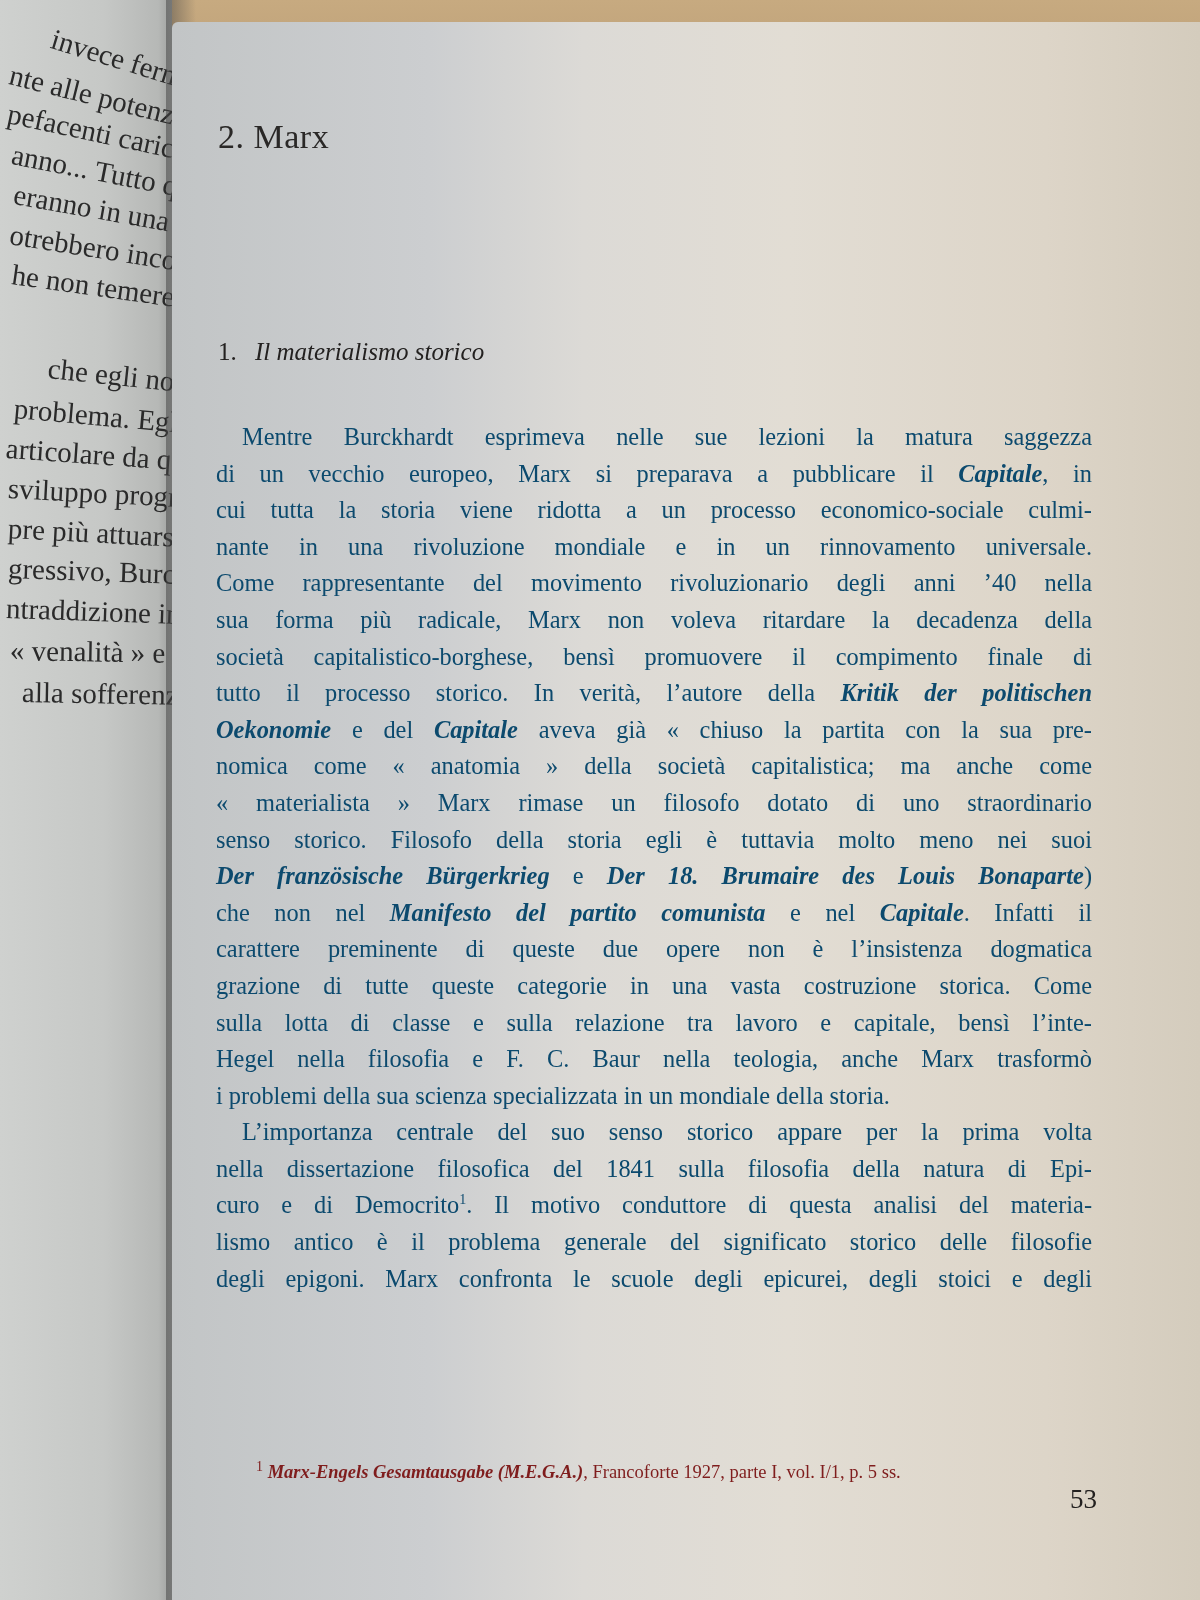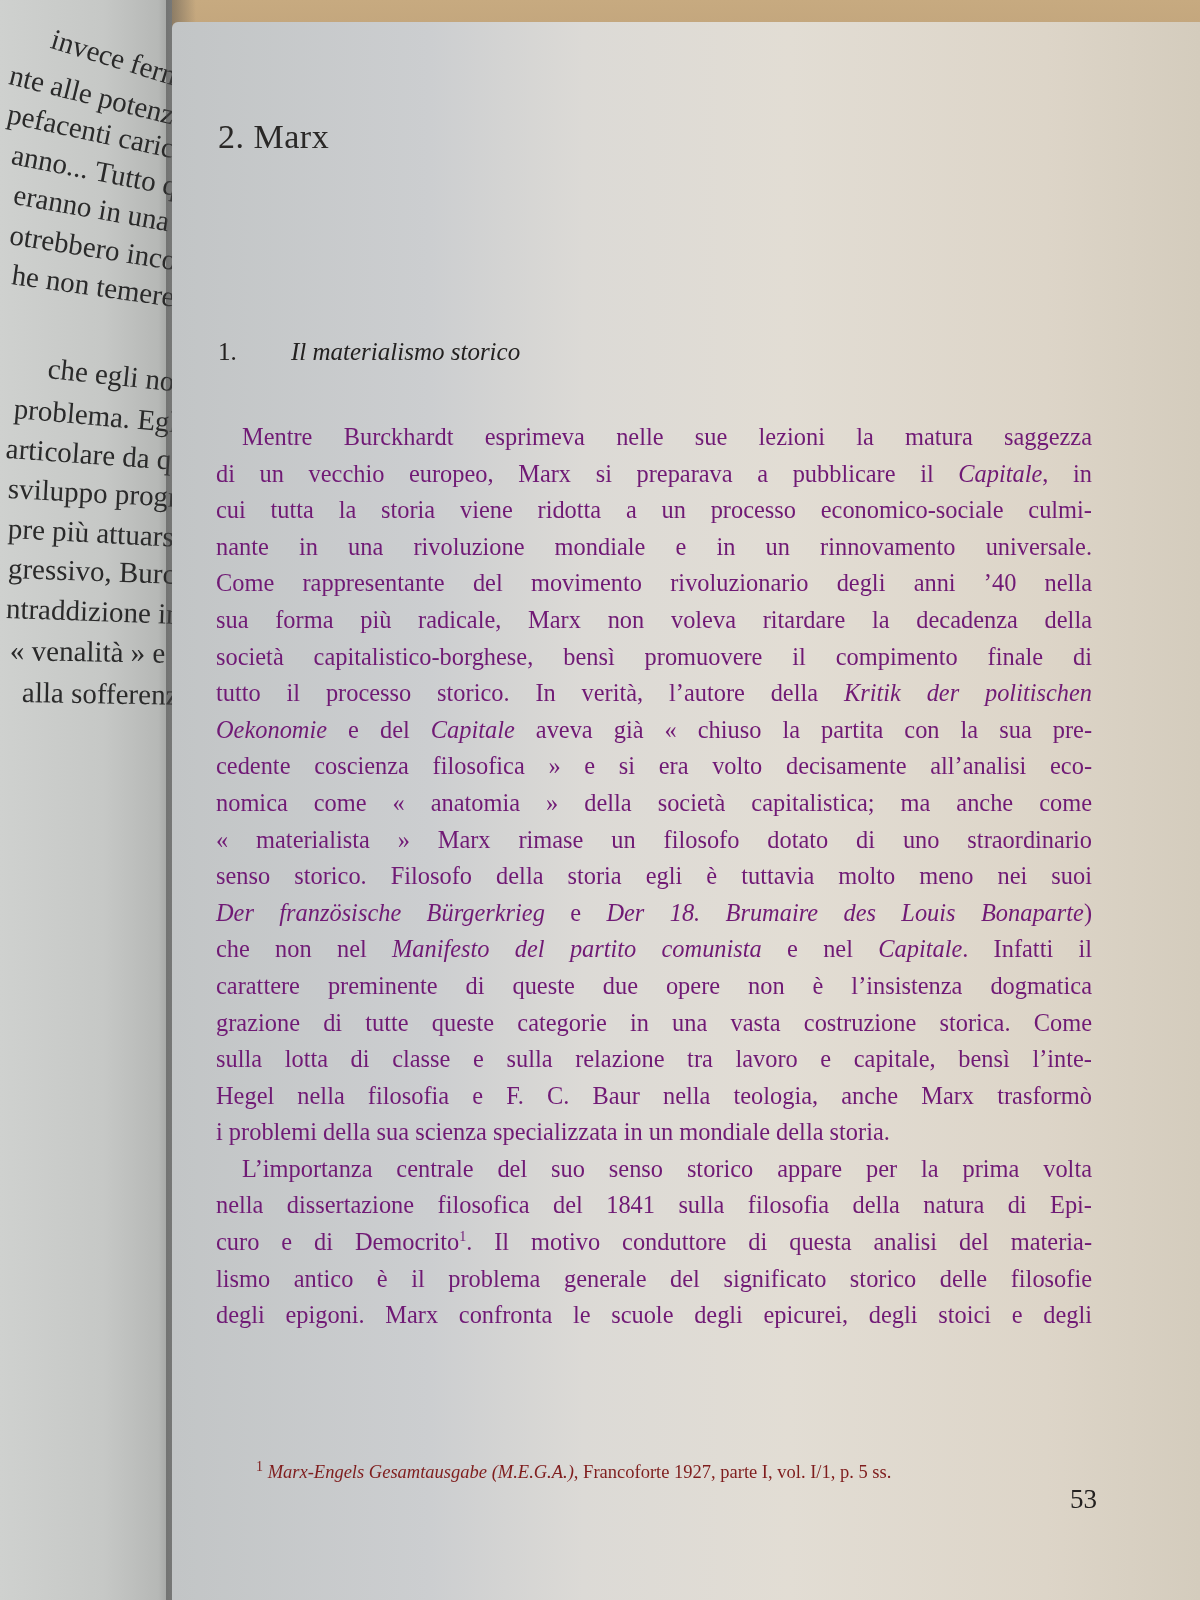--- a/index.html
+++ b/index.html
@@ -35,32 +35,32 @@
   }
   .chapter-title {
     position:absolute; left:218px; top:118px;
     font-size:34px; color:#2a2827; letter-spacing:0.5px;
   }
   .section-title {
     position:absolute; left:218px; top:338px;
     font-size:25px; color:#232120;
   }
   .section-title .num { font-style:normal; margin-right:12px; }
-  .section-title .txt { font-style:italic;margin-left:36px; }
+  .section-title .txt { font-style:italic; }
   .body-text {
     position:absolute; left:216px; top:419px; width:876px;
-    font-size:24.4px; line-height:36.6px; color:#701a75;
+    font-size:24.4px; line-height:36.6px; color:#0c4a6e;
   }
   .body-text .line {
     display:block; text-align:justify; text-align-last:justify;
     white-space:nowrap; height:36.6px;
   }
   .body-text .line.last { text-align-last:left; }
   .body-text .line.indent { padding-left:26px; }
-  .body-text em, .footnote em { font-style:italic; }
+  .body-text em, .footnote em { font-style:italic;font-weight:bold; }
   sup { font-size:14px; vertical-align:super; line-height:0; }
   .footnote {
     position:absolute; left:256px; top:1462px; width:840px;
     font-size:18.5px; color:#7f1d1d; white-space:nowrap;
   }
   .page-number {
     position:absolute; left:1070px; top:1484px;
     font-size:27px; color:#232120;
   }
 </style>
@@ -101,21 +101,20 @@
 <div class="body-text" id="body-text">
     <span class="line indent"><span>Mentre Burckhardt esprimeva nelle sue lezioni la matura saggezza</span></span>
     <span class="line"><span>di un vecchio europeo, Marx si preparava a pubblicare il </span><em>Capitale</em><span>, in</span></span>
     <span class="line"><span>cui tutta la storia viene ridotta a un processo economico-sociale culmi-</span></span>
     <span class="line"><span>nante in una rivoluzione mondiale e in un rinnovamento universale.</span></span>
     <span class="line"><span>Come rappresentante del movimento rivoluzionario degli anni ’40 nella</span></span>
     <span class="line"><span>sua forma più radicale, Marx non voleva ritardare la decadenza della</span></span>
     <span class="line"><span>società capitalistico-borghese, bensì promuovere il compimento finale di</span></span>
     <span class="line"><span>tutto il processo storico. In verità, l’autore della </span><em>Kritik der politischen</em></span>
     <span class="line"><em>Oekonomie</em><span> e del </span><em>Capitale</em><span> aveva già « chiuso la partita con la sua pre-</span></span>
-    <span class="line"><span>cedente coscienza filosofica » e si era volto decisamente all’analisi eco-</span></span>
     <span class="line"><span>nomica come « anatomia » della società capitalistica; ma anche come</span></span>
     <span class="line"><span>« materialista » Marx rimase un filosofo dotato di uno straordinario</span></span>
     <span class="line"><span>senso storico. Filosofo della storia egli è tuttavia molto meno nei suoi</span></span>
     <span class="line"><em>Der französische Bürgerkrieg</em><span> e </span><em>Der 18. Brumaire des Louis Bonaparte</em><span>)</span></span>
     <span class="line"><span>che non nel </span><em>Manifesto del partito comunista</em><span> e nel </span><em>Capitale</em><span>. Infatti il</span></span>
     <span class="line"><span>carattere preminente di queste due opere non è l’insistenza dogmatica</span></span>
     <span class="line"><span>grazione di tutte queste categorie in una vasta costruzione storica. Come</span></span>
     <span class="line"><span>sulla lotta di classe e sulla relazione tra lavoro e capitale, bensì l’inte-</span></span>
     <span class="line"><span>Hegel nella filosofia e F. C. Baur nella teologia, anche Marx trasformò</span></span>
     <span class="line last"><span>i problemi della sua scienza specializzata in un mondiale della storia.</span></span>

